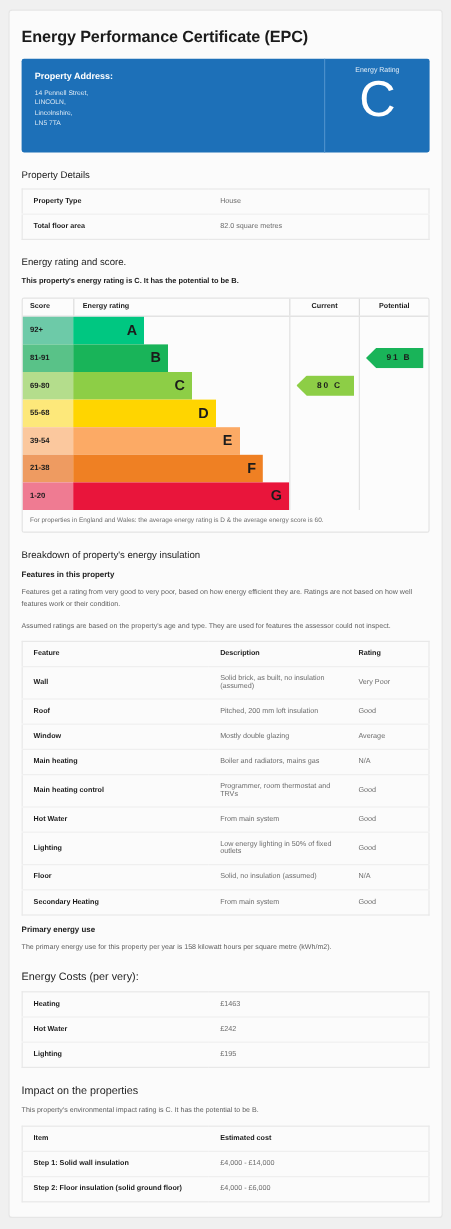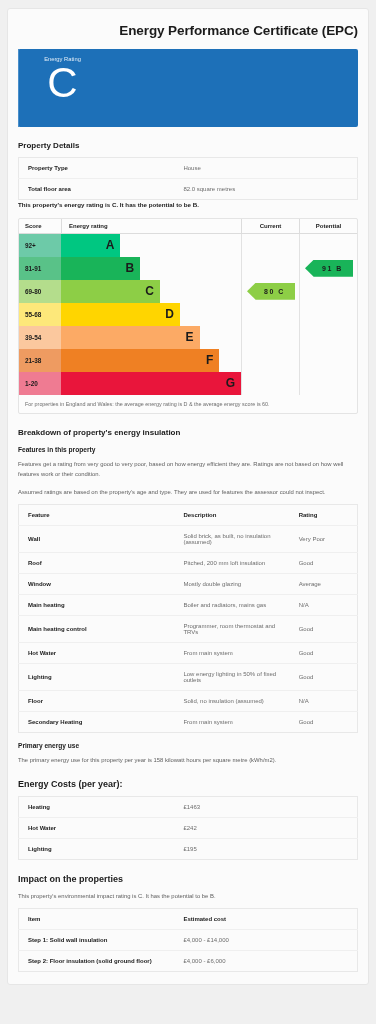--- a/index.html
+++ b/index.html
@@ -16,21 +16,20 @@
     border: 1px solid #e6e6e6;
     border-radius: 3px;
     padding: 10px 10px 12px 10px;
   }
   h1.doc-title {
     font-size: 13.5px;
     font-weight: bold;
     color: #1b1b1b;
     margin: 4px 0 11px 0;
     letter-spacing: -0.1px;
-    text-align: right;
   }
   
   .banner {
     display: flex;
     background: #1d70b8;
     color: #ffffff;
     border-radius: 2px;
     min-height: 78px;
   }
   .banner-left { flex: 1 1 auto; padding: 10px 11px 11px 11px; }
@@ -49,21 +48,21 @@
   .banner-right .er-letter {
     font-size: 42px;
     line-height: 1;
     font-weight: 300;
     color: #ffffff;
     margin-top: -1px;
   }
   
   h2.sec {
     font-size: 8px;
-    font-weight: bold;
+    font-weight: normal;
     color: #1b1b1b;
     margin: 14px 0 7px 0;
   }
   h2.sec.big { font-size: 9px; }
   h3.sub { font-size: 6.6px; font-weight: bold; color: #1b1b1b; margin: 9px 0 6px 0; }
   p.body { font-size: 5.9px; color: #606060; line-height: 1.75; margin: 0 0 7px 0; }
   p.body.strong { color: #1b1b1b; font-weight: bold; font-size: 6.2px; }
   
   table.t {
     width: 100%;
@@ -149,40 +148,48 @@
 </style>
 </head>
 <body>
 
 <div class="page">
   <div class="card">
 
     <h1 class="doc-title">Energy Performance Certificate (EPC)</h1>
 
     <div class="banner">
+      <div class="banner-left">
+        <div class="banner-label">Property Address:</div>
+        <div class="addr-line">14 Pennell Street,</div>
+        <div class="addr-line">LINCOLN,</div>
+        <div class="addr-line">Lincolnshire,</div>
+        <div class="addr-line">LN5 7TA</div>
+      </div>
       <div class="banner-right">
         <div class="er-label">Energy Rating</div>
         <div class="er-letter">C</div>
       </div>
     </div>
 
     <h2 class="sec">Property Details</h2>
     <table class="t">
       <tbody>
         <tr>
           <td class="k">Property Type</td>
           <td class="v">House</td>
         </tr>
         <tr>
           <td class="k">Total floor area</td>
           <td class="v">82.0 square metres</td>
         </tr>
       </tbody>
     </table>
 
+    <h2 class="sec">Energy rating and score.</h2>
     <p class="body strong">This property's energy rating is C. It has the potential to be B.</p>
 
     <div class="epc">
       <div class="epc-head">
         <div class="h-score">Score</div>
         <div class="h-rating">Energy rating</div>
         <div class="h-cur">Current</div>
         <div class="h-pot">Potential</div>
       </div>
       <div class="epc-body">
@@ -298,21 +305,21 @@
             <td class="k">Secondary Heating</td>
             <td class="desc">From main system</td>
             <td class="rat">Good</td>
           </tr>
         </tbody>
     </table>
 
     <h3 class="sub">Primary energy use</h3>
     <p class="body">The primary energy use for this property per year is 158 kilowatt hours per square metre (kWh/m2).</p>
 
-    <h2 class="sec big">Energy Costs (per year):</h2>
+    <h2 class="sec big">Energy Costs (per very):</h2>
     <table class="t">
       <tbody id="costs-body">
           <tr>
             <td class="k">Heating</td>
             <td class="v">£1463</td>
           </tr>
           <tr>
             <td class="k">Hot Water</td>
             <td class="v">£242</td>
           </tr>

